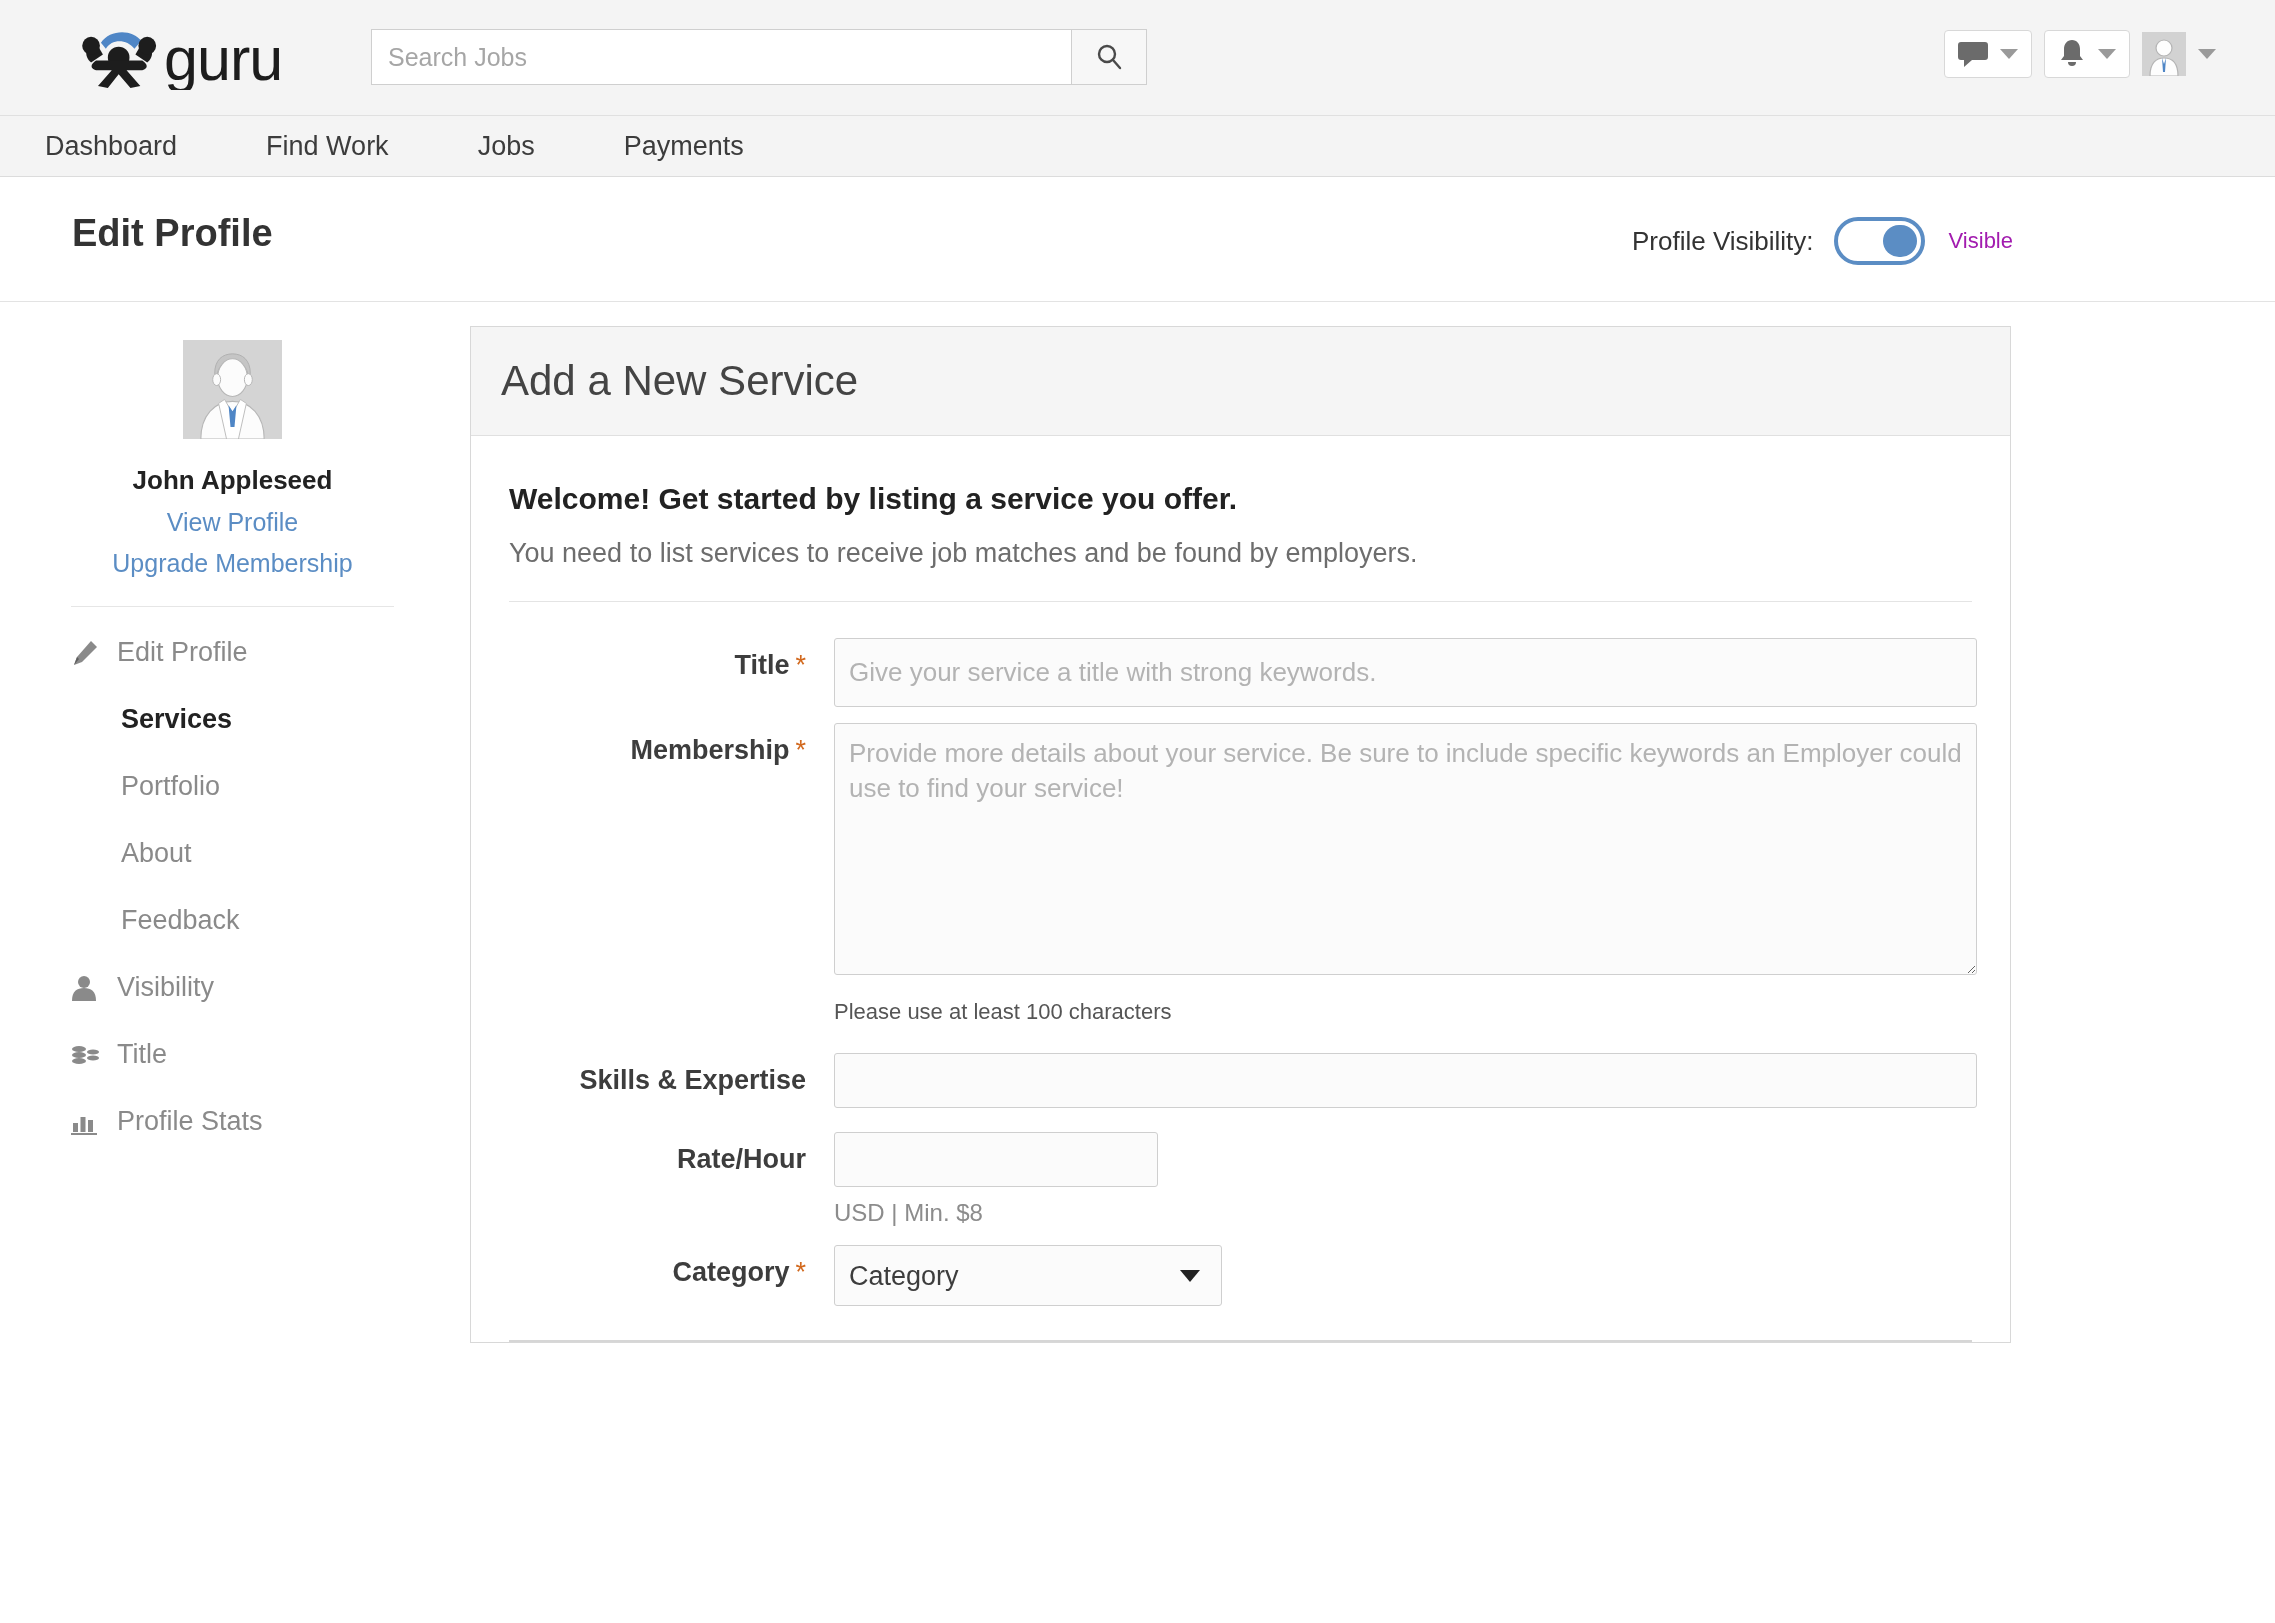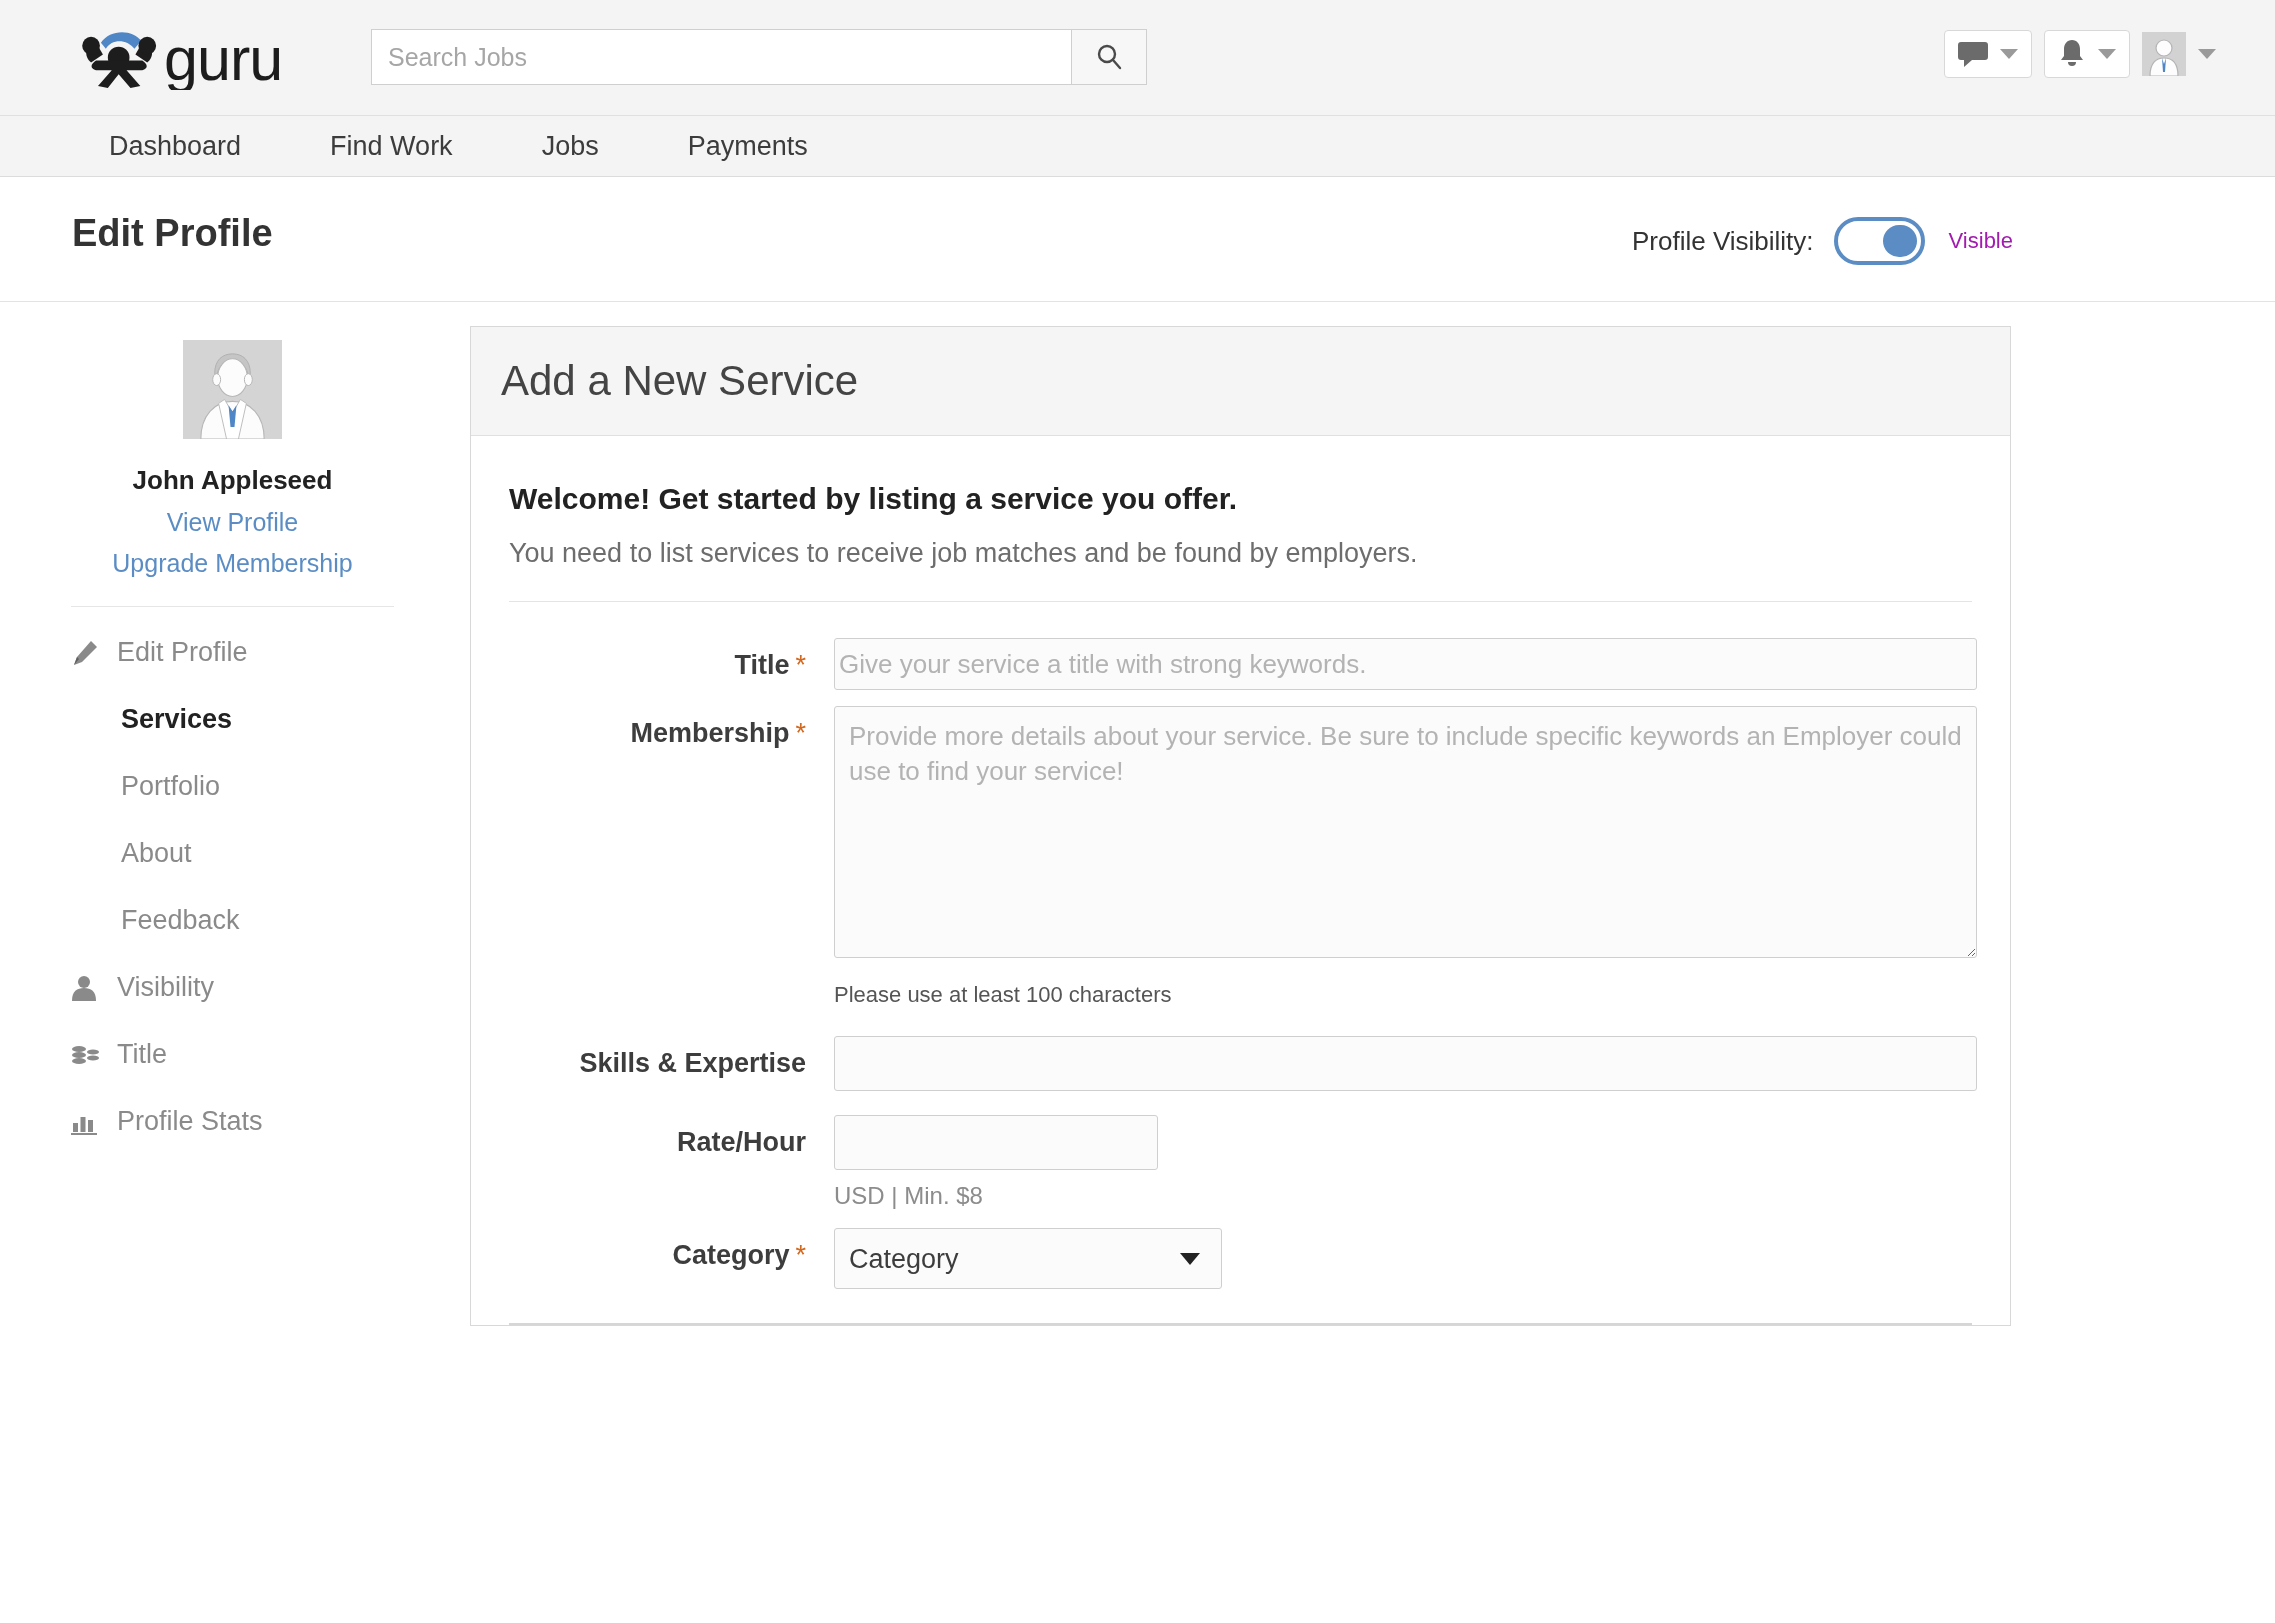--- a/index.html
+++ b/index.html
@@ -100,21 +100,21 @@
     display: block;
   }
 
   
   .nav {
     height: 61px;
     background: #f4f4f4;
     border-bottom: 1px solid #dcdcdc;
     display: flex;
     align-items: center;
-    padding-left: 109px;
+    padding-left: 45px;
   }
   .nav-item {
     font-size: 27px;
     color: #3c3c3c;
     margin-right: 89px;
     cursor: pointer;
     white-space: nowrap;
   }
   .nav-item:last-child { margin-right: 0; }
 
@@ -297,23 +297,23 @@
     background: #fbfbfb;
     border: 1px solid #cfcfcf;
     border-radius: 3px;
     color: #3d3d3d;
     outline: none;
   }
   input.txt::placeholder, textarea.txt::placeholder { color: #b3b3b3; }
 
   .title-input {
     width: 1143px;
-    height: 52px;
+    height: 69px;
     font-size: 26px;
-    padding: 0 4px;
+    padding: 0 14px;
   }
   .desc-input {
     width: 1143px;
     height: 252px;
     font-size: 26px;
     padding: 12px 14px;
     resize: vertical;
     line-height: 1.35;
   }
   .hint {

